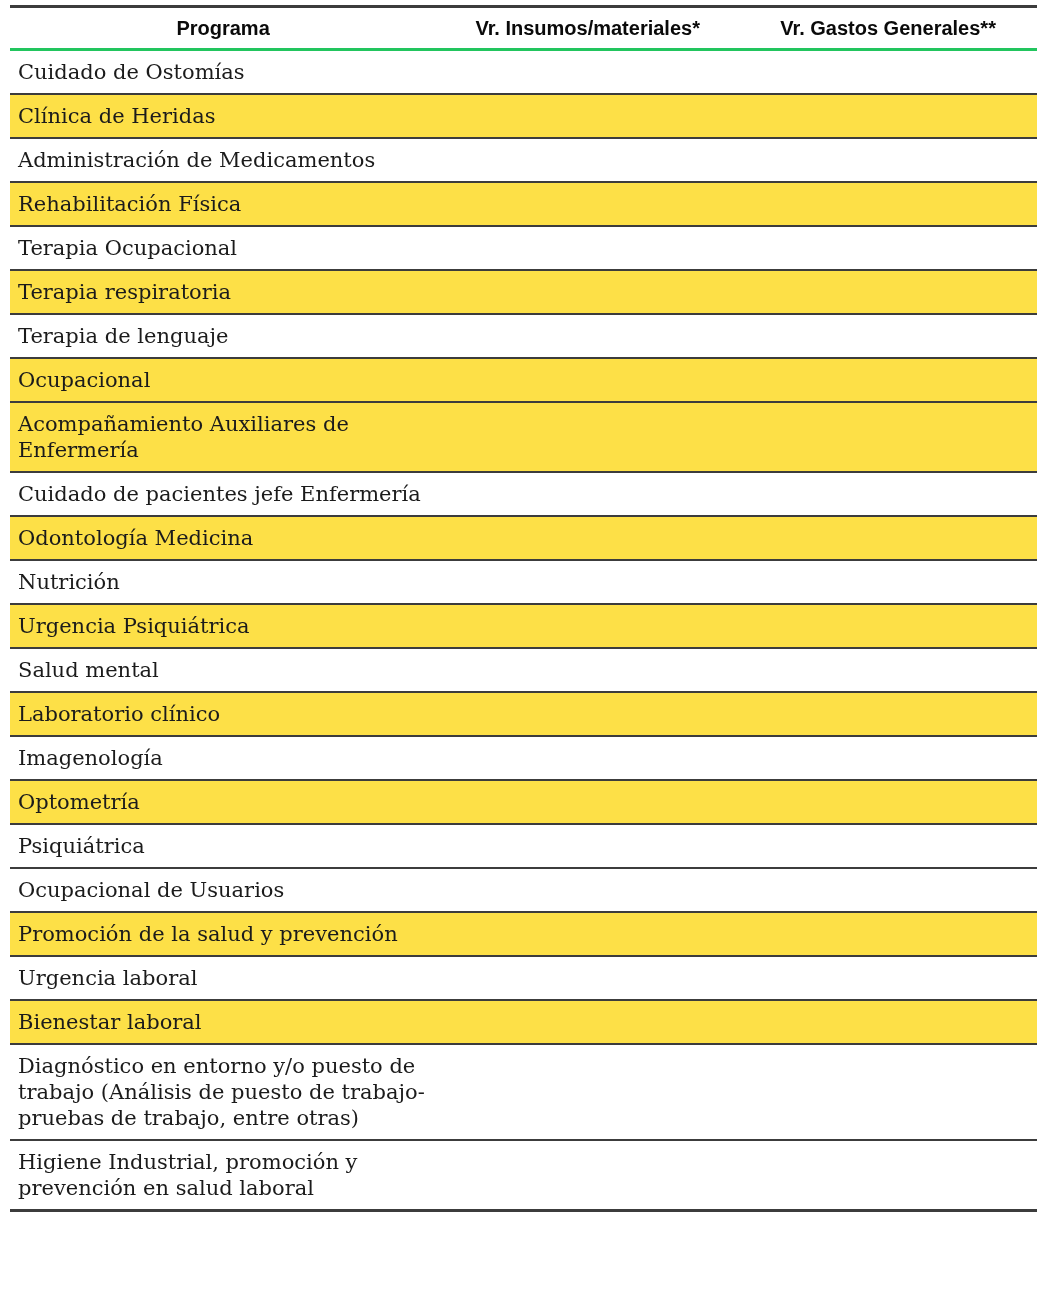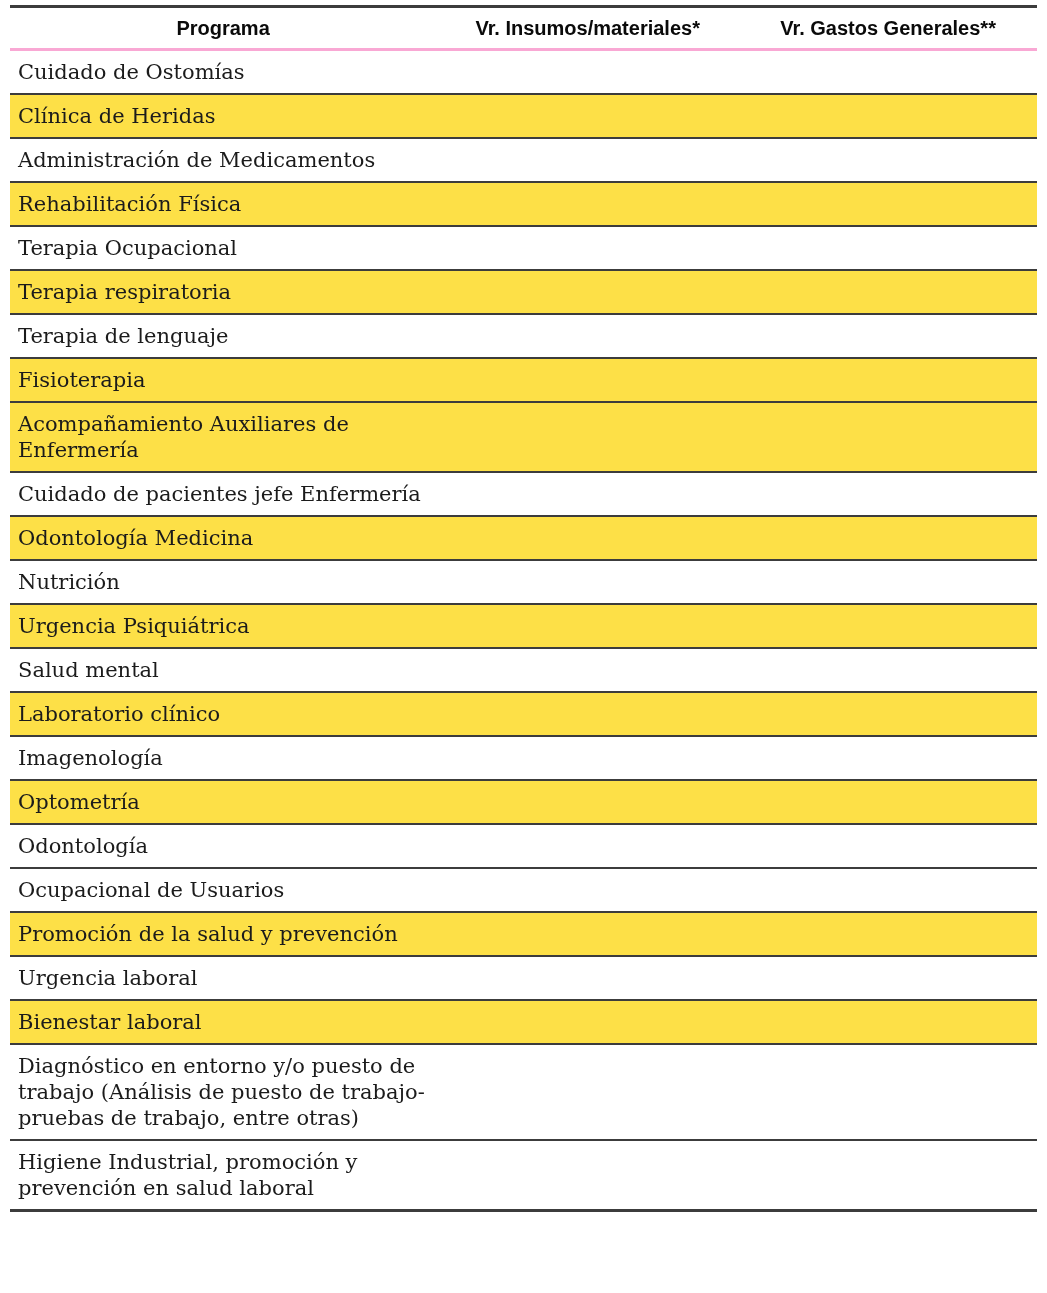--- a/index.html
+++ b/index.html
@@ -14,21 +14,21 @@
     padding: 5px 10px 0 10px;
     font-family: "DejaVu Serif", "Liberation Serif", serif;
   }
   table.programs {
     width: 100%;
     border-collapse: collapse;
     border-top: 3px solid #3c3c3c;
     border-bottom: 3px solid #3c3c3c;
   }
   table.programs thead tr {
-    border-bottom: 3px solid #f9a8d4;
+    border-bottom: 3px solid #22c55e;
   }
   table.programs th {
     font-family: "Liberation Sans", "DejaVu Sans", sans-serif;
     font-weight: 700;
     font-size: 20px;
     color: #0a0a0a;
     text-align: center;
     padding: 8px 6px;
     line-height: 24px;
     background: #ffffff;
@@ -97,21 +97,21 @@
         <td>Terapia respiratoria</td>
         <td></td>
         <td></td>
       </tr>
       <tr>
         <td>Terapia de lenguaje</td>
         <td></td>
         <td></td>
       </tr>
       <tr class="shaded">
-        <td>Fisioterapia</td>
+        <td>Ocupacional</td>
         <td></td>
         <td></td>
       </tr>
       <tr class="shaded">
         <td>Acompañamiento Auxiliares de Enfermería</td>
         <td></td>
         <td></td>
       </tr>
       <tr>
         <td>Cuidado de pacientes jefe Enfermería</td>
@@ -147,21 +147,21 @@
         <td>Imagenología</td>
         <td></td>
         <td></td>
       </tr>
       <tr class="shaded">
         <td>Optometría</td>
         <td></td>
         <td></td>
       </tr>
       <tr>
-        <td>Odontología</td>
+        <td>Psiquiátrica</td>
         <td></td>
         <td></td>
       </tr>
       <tr>
         <td>Ocupacional de Usuarios</td>
         <td></td>
         <td></td>
       </tr>
       <tr class="shaded">
         <td>Promoción de la salud y prevención</td>

